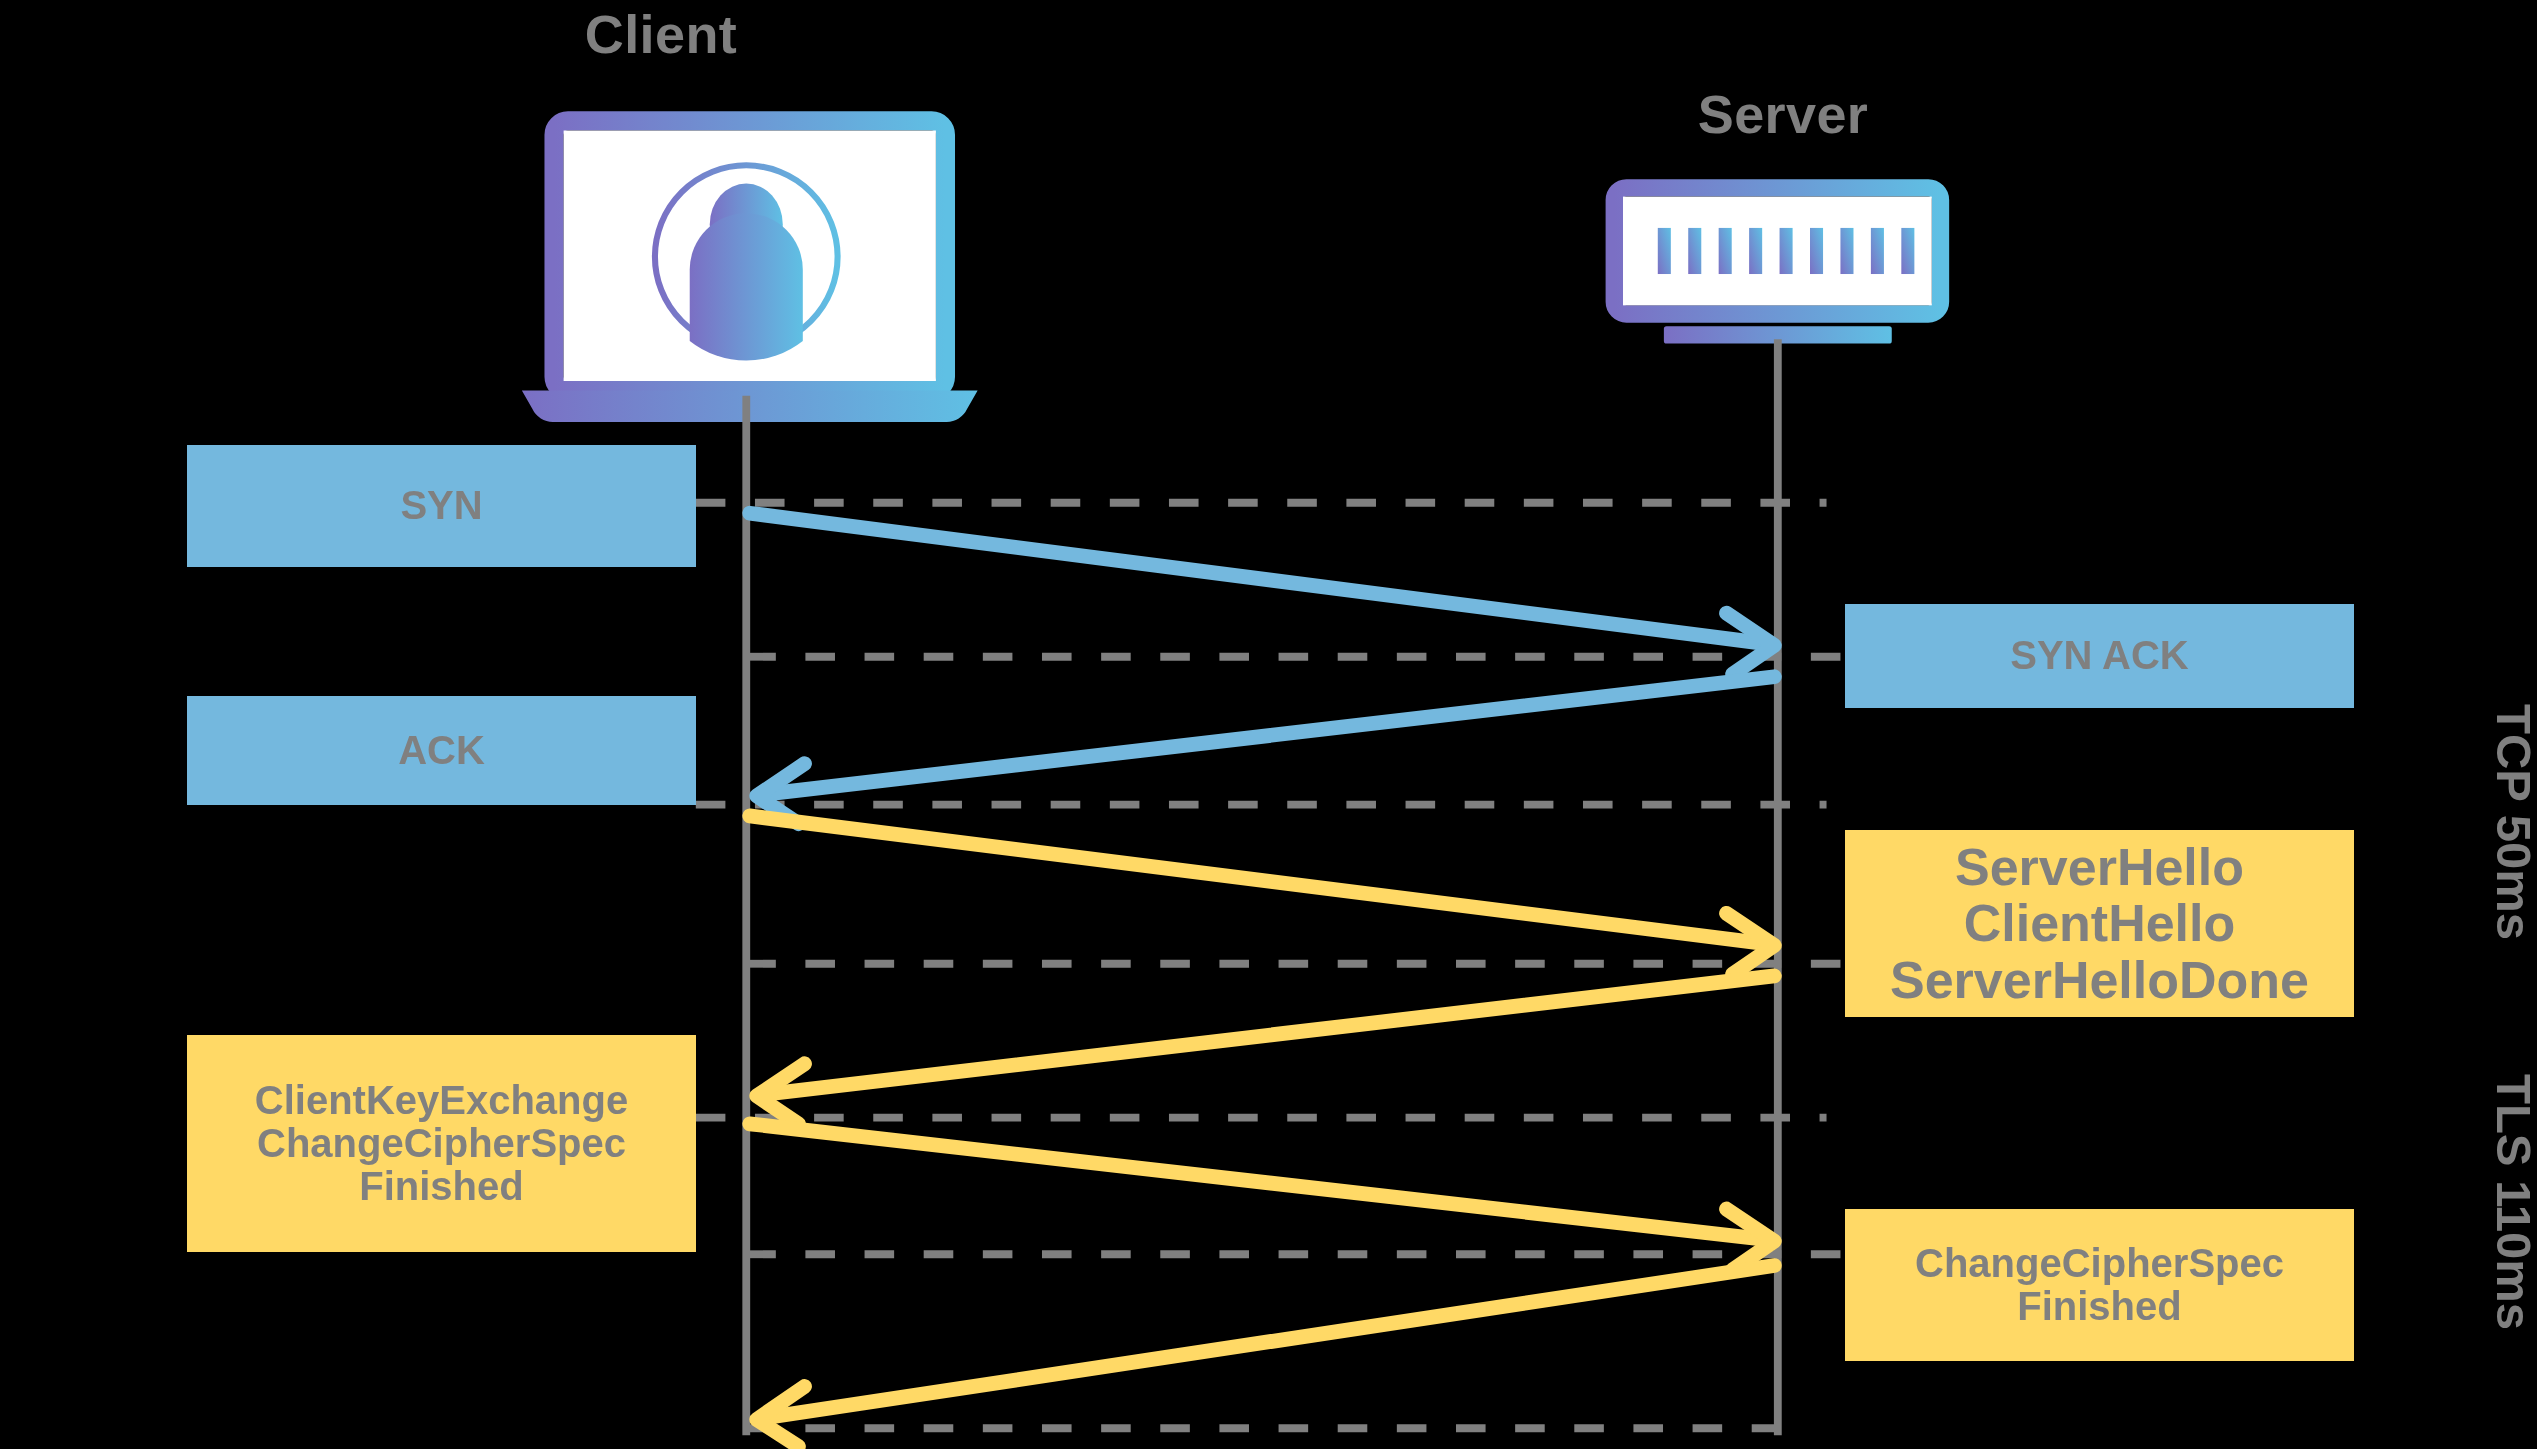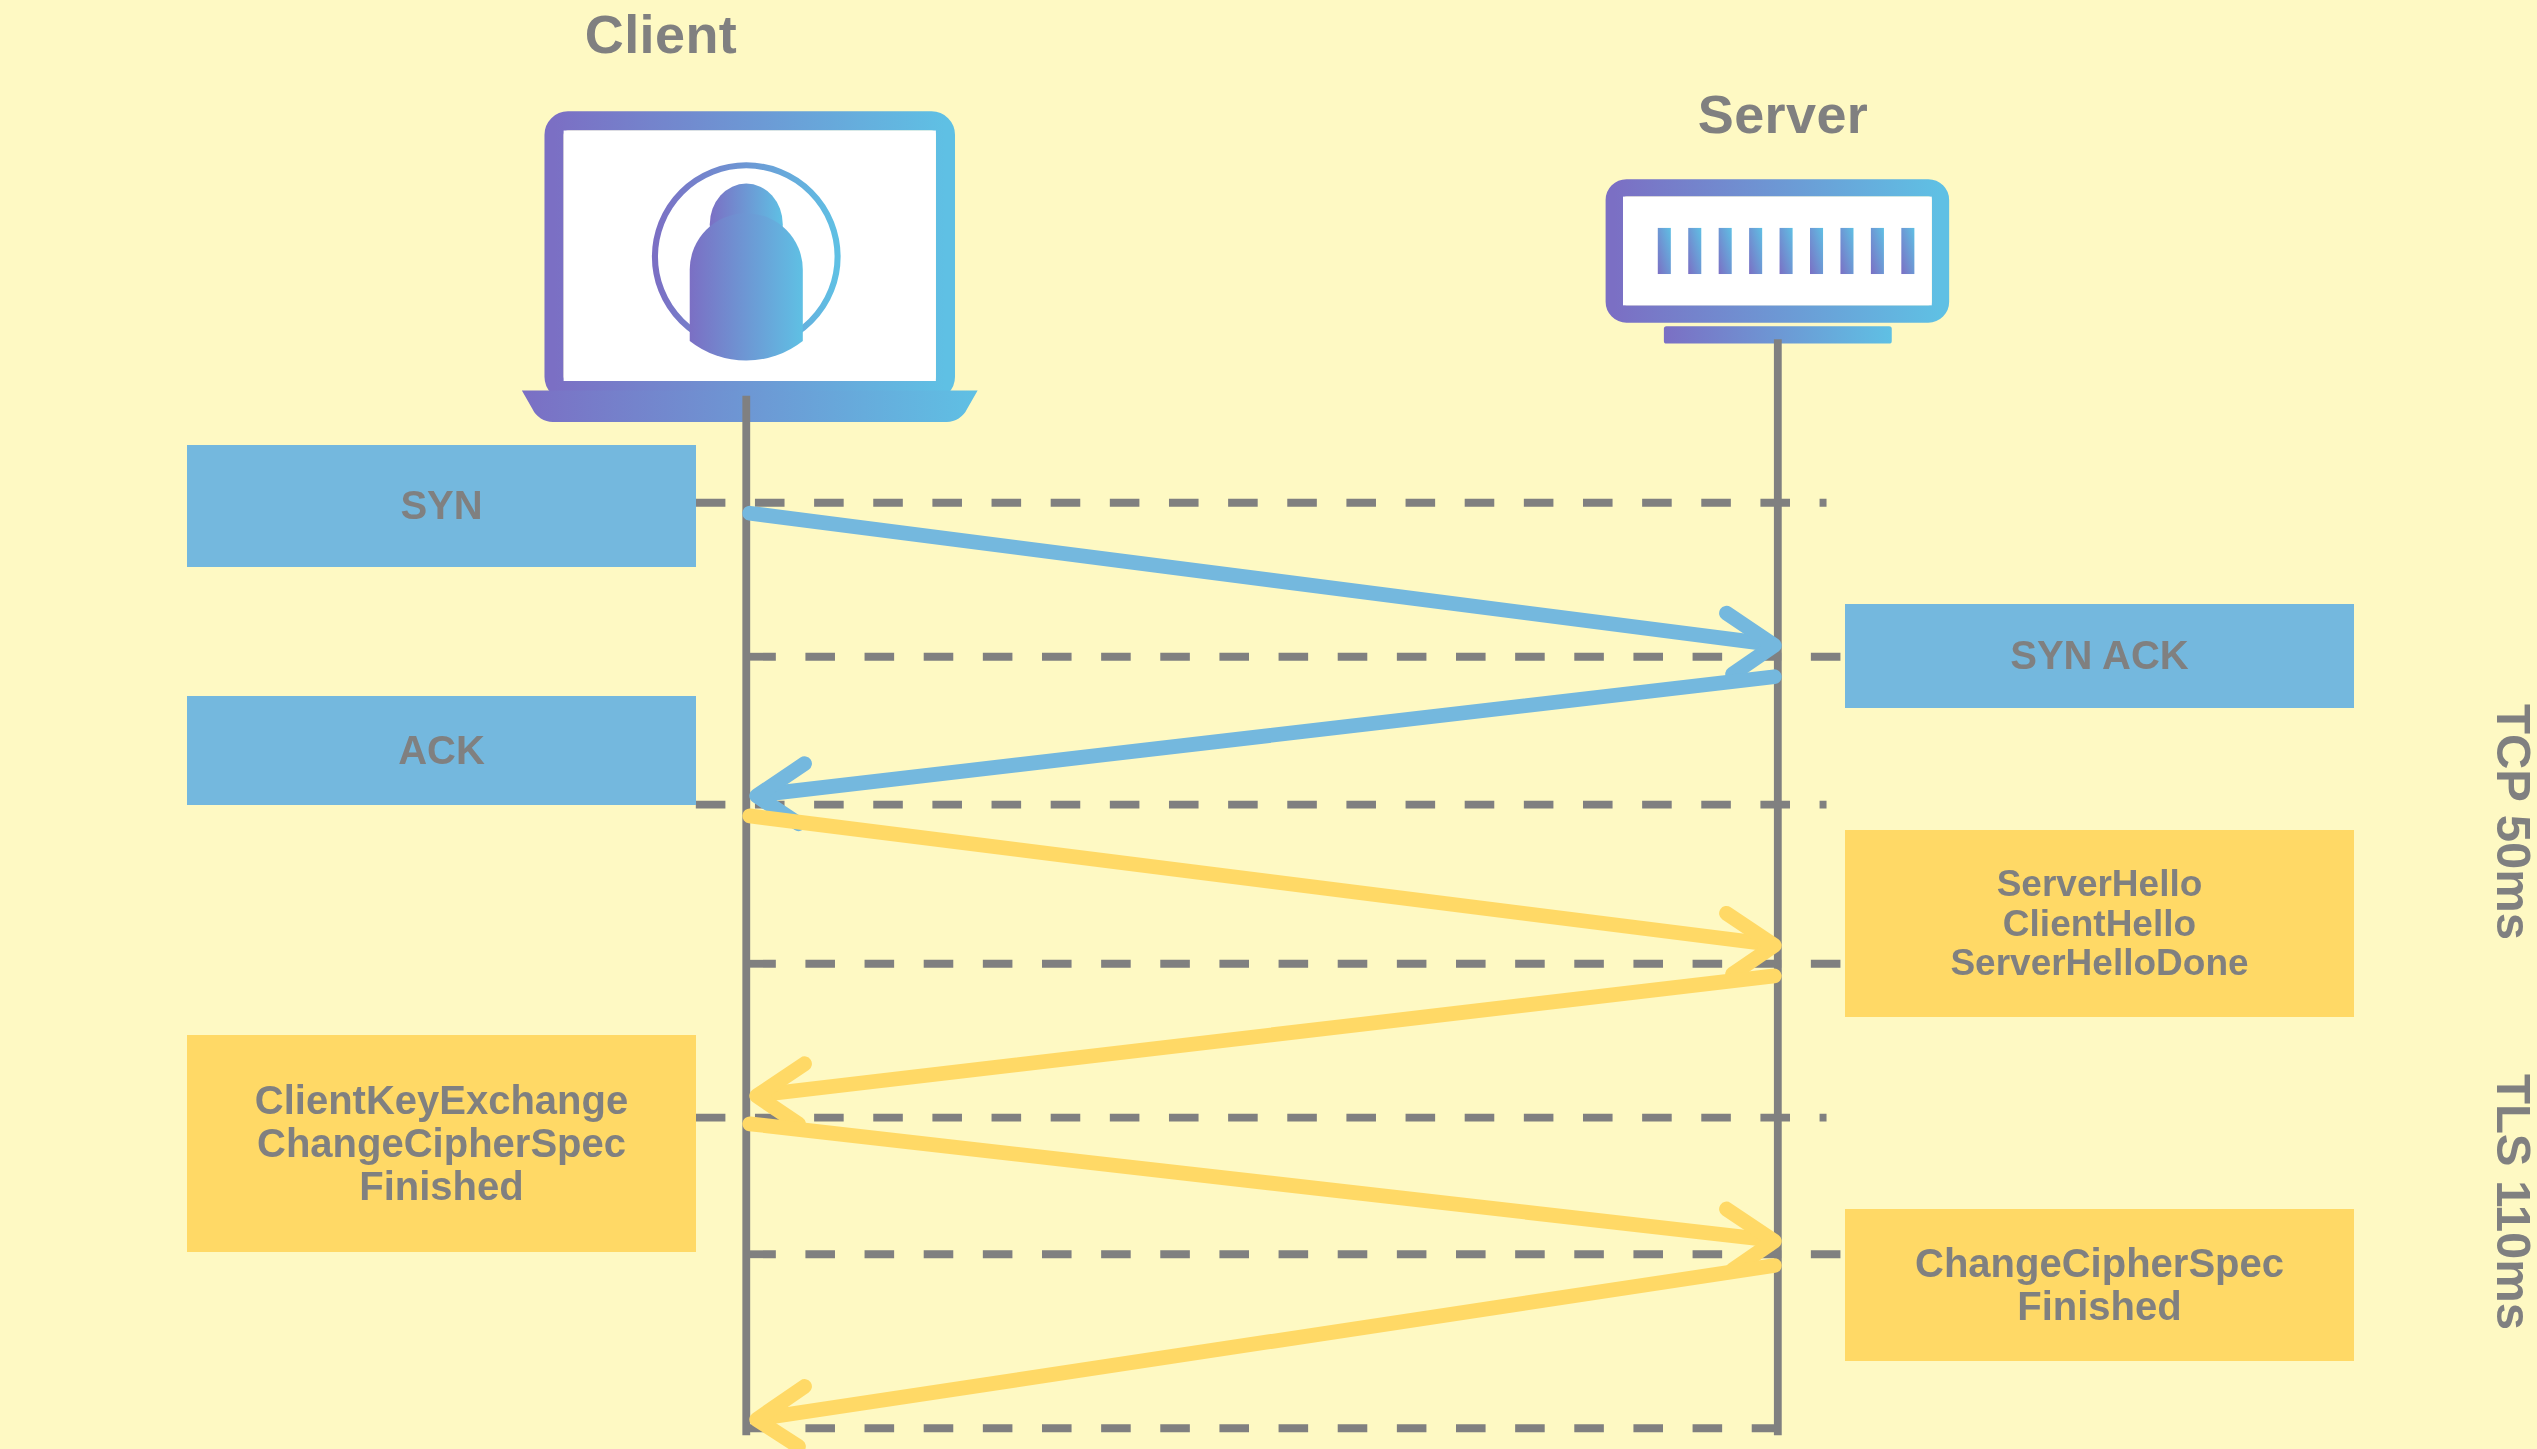--- a/index.html
+++ b/index.html
@@ -5,21 +5,21 @@
 <style>
   html, body {
     margin: 0;
     padding: 0;
     background: #f0f0f0;
   }
   #stage {
     position: relative;
     width: 2538px;
     height: 1450px;
-    background: #fef9c3;
+    background: #000000;
     font-family: "Liberation Sans", sans-serif;
     overflow: hidden;
   }
   .svg-layer {
     position: absolute;
     left: 0;
     top: 0;
     width: 2538px;
     height: 1450px;
     pointer-events: none;
@@ -58,21 +58,21 @@
   .msg-box .txt { display: block; }
 
   
   #box-syn        { left: 187px;  top: 445px;  width: 509px; height: 122px; font-size: 40px; }
   #box-ack        { left: 187px;  top: 696px;  width: 509px; height: 109px; font-size: 40px; }
   #box-clienthello{ left: 187px;  top: 804px;  width: 509px; height: 109px; font-size: 40px; }
   #box-ckx        { left: 187px;  top: 1000px; width: 509px; height: 217px; font-size: 40px; margin-top: 35px; }
 
   
   #box-synack     { left: 1845px; top: 604px;  width: 509px; height: 104px; font-size: 40px; }
-  #box-serverhello{ left: 1845px; top: 830px;  width: 509px; height: 187px; font-size: 37px; }
+  #box-serverhello{ left: 1845px; top: 830px;  width: 509px; height: 187px; font-size: 52px; }
   #box-ccs-server { left: 1845px; top: 1209px; width: 509px; height: 152px; font-size: 40px; }
 
   
   .phase-label {
     position: absolute;
     color: #808080;
     font-weight: bold;
     font-size: 49px;
     line-height: 1.02;
     white-space: nowrap;

